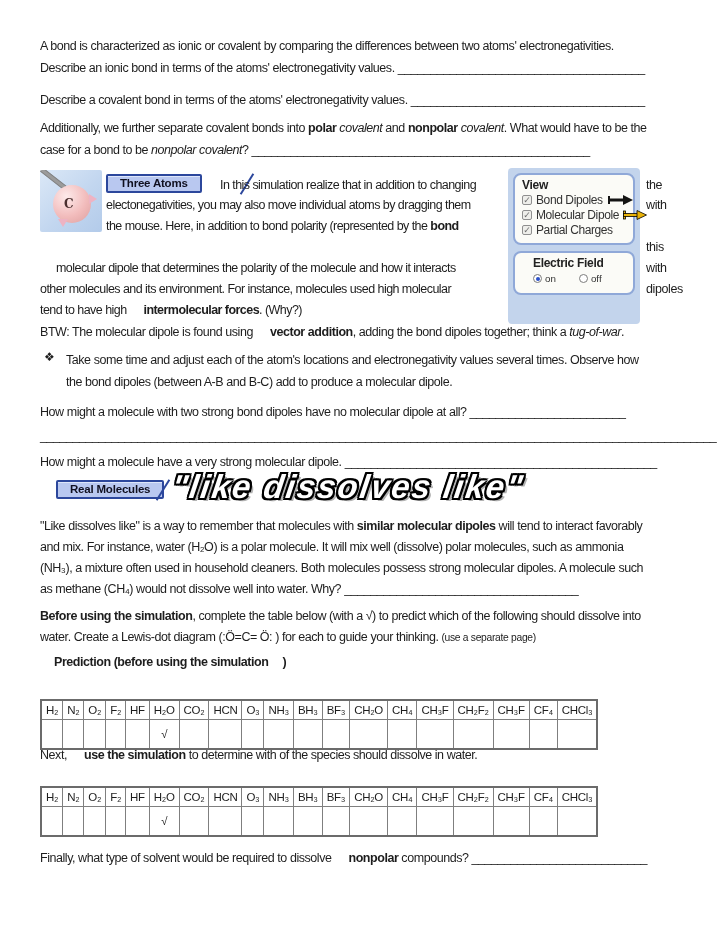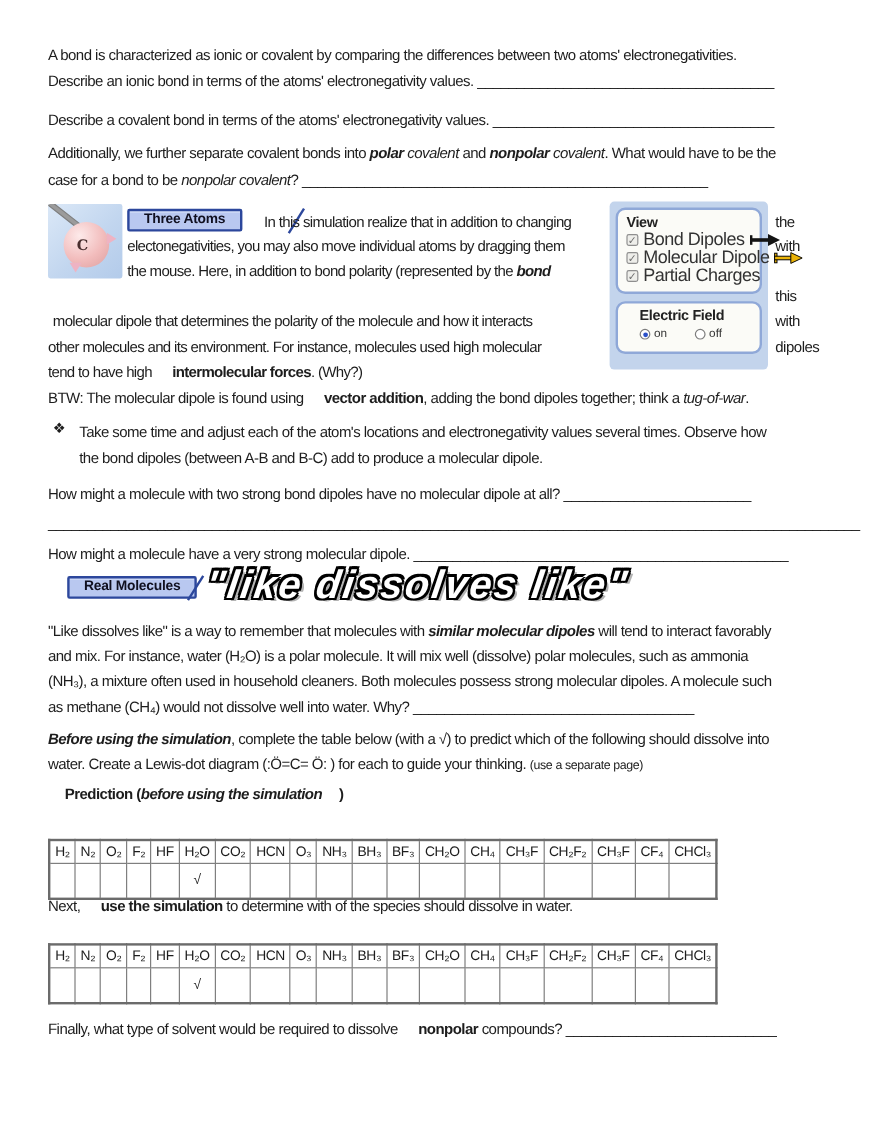--- a/index.html
+++ b/index.html
@@ -4,21 +4,21 @@
 <style>
   * { margin:0; padding:0; box-sizing:border-box; }
   html,body { background:#ffffff; }
   body { width:728px; height:943px; position:relative; overflow:hidden;
          font-family:"Liberation Sans","DejaVu Sans",sans-serif; color:#1d1d1d; }
   .abs { position:absolute; }
   .line { position:absolute; left:40px; font-size:12.5px; letter-spacing:-0.45px;
           white-space:nowrap; line-height:20px; }
   .seg-b { font-weight:bold;padding-left:14px; }
   .seg-i { font-style:italic; }
-  .seg-bi { font-weight:bold; font-style:italic; }
+  .seg-bi { font-weight:bold; }
   .seg-sm { font-size:10.3px; letter-spacing:-0.3px; }
 
   
   .bullet-glyph { position:absolute; left:44px; font-size:12px; color:#1d1d1d; }
   .bullet-text { left:66px; }
 
   
   #sim-block { position:absolute; left:40px; top:166px; width:648px; height:152px; }
   .sim-line { position:absolute; font-size:12.5px; letter-spacing:-0.55px; white-space:nowrap; z-index:1; }
   .sim-right { position:absolute; left:606px; font-size:12.5px; letter-spacing:-0.4px; z-index:3; }
@@ -41,31 +41,31 @@
 
   
   .sim-tab { display:inline-block; background:#b9c8f0; border:2px solid #2c479c; border-radius:2px;
              font-size:11.5px; font-weight:bold; color:#101020; padding:1px 12px 2px 12px;
              letter-spacing:-0.2px; box-shadow:inset 0 1px 0 #dde6fa; white-space:nowrap; }
   .tab-fold { position:absolute; width:2px; height:24px; background:#2c479c; transform:rotate(32deg); }
   #three-atoms-btn { position:absolute; left:66px; top:8px; z-index:2; }
   #three-atoms-fold { left:206px; top:6px; }
 
   
-  #control-panel { left:468px; top:2px; width:132px; height:140px; background:#c3d4ec;
+  #control-panel { left:468px; top:2px; width:132px; height:156px; background:#c3d4ec;
                    border-radius:4px; z-index:2; }
   .panel-card { position:absolute; left:5px; right:5px; background:#fbfbf7;
                 border:2px solid #8fa8d8; border-radius:8px; padding:3px 6px 2px 7px; }
   #view-card { top:5px; height:72px; }
   #ef-card { top:83px; height:44px;padding-left:18px; }
   .card-title { font-size:12px; font-weight:bold; color:#222; letter-spacing:-0.3px; }
   .cb-row { display:flex; align-items:center; height:15px; gap:4px; }
   .checkbox { width:10px; height:10px; background:#eeeeea; border:1px solid #8f8f8f; border-radius:2px;
               font-size:9px; line-height:8px; color:#6f6f6f; text-align:center; flex:0 0 auto; }
-  .cb-label { font-size:15px; color:#333; letter-spacing:-0.4px; white-space:nowrap; }
+  .cb-label { font-size:12px; color:#333; letter-spacing:-0.4px; white-space:nowrap; }
   .arrow-svg { flex:0 0 auto; }
   .radio-row { display:flex; gap:23px; margin-top:3px; }
   .radio-opt { display:flex; align-items:center; gap:3px; }
   .radio { width:9px; height:9px; border-radius:50%; border:1px solid #7d7d7d; background:#fff; position:relative; }
   .radio.sel::after { content:""; position:absolute; left:1.5px; top:1.5px; width:4px; height:4px;
                       border-radius:50%; background:#2b50c8; }
   .radio-label { font-size:9.8px; color:#333; }
 
   
   #rm-row { position:absolute; left:40px; top:476px; width:648px; height:34px; }
@@ -103,21 +103,21 @@
     <div class="atom-fin" id="atom-fin-b"></div>
     <div id="atom-letter">C</div>
   </div>
 
   <span class="sim-tab" id="three-atoms-btn">Three Atoms</span>
   <div class="tab-fold abs" id="three-atoms-fold"></div>
 
   <div class="sim-line" style="left:180px;top:12px"><span>In this simulation realize that in addition to changing</span></div>
   <div class="sim-line" style="left:66px;top:32px"><span>electonegativities, you may also move individual atoms by dragging them</span></div>
   <div class="sim-line" style="left:66px;top:53px"><span>the mouse.  Here, in addition to bond polarity (represented by the </span><span class="seg-bi">bond</span></div>
-  <div class="sim-line" style="left:4px;top:95px"><span>molecular dipole that determines the polarity of the molecule and how it interacts</span></div>
+  <div class="sim-line" style="left:16px;top:95px"><span>molecular dipole that determines the polarity of the molecule and how it interacts</span></div>
   <div class="sim-line" style="left:0;top:116px"><span>other molecules and its environment.  For instance, molecules used high molecular</span></div>
   <div class="sim-line" style="left:0;top:137px"><span>tend to have high </span><span class="seg-b">intermolecular forces</span><span>.  (Why?)</span></div>
 
   <span class="sim-right" style="top:12px">the</span>
   <span class="sim-right" style="top:32px">with</span>
   <span class="sim-right" style="top:74px">this</span>
   <span class="sim-right" style="top:95px">with</span>
   <span class="sim-right" style="top:116px">dipoles</span>
 
   <div class="abs" id="control-panel">

